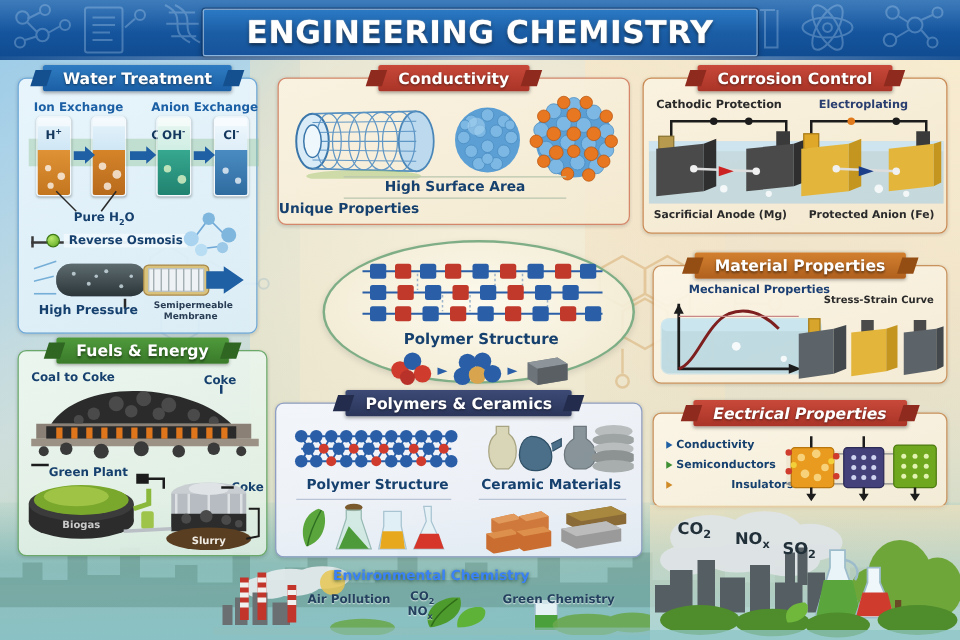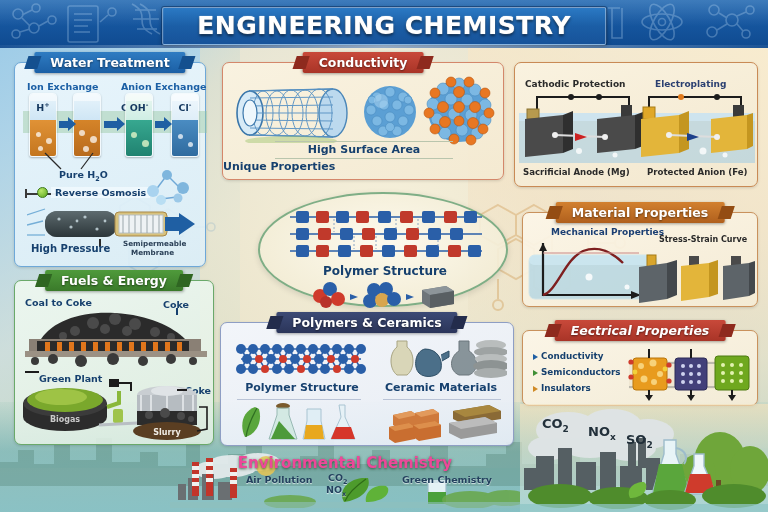--- a/index.html
+++ b/index.html
@@ -174,21 +174,21 @@
     border-left: 8px solid #1f5fa3; border-top: 7.5px solid transparent; border-bottom: 7.5px solid transparent; }
 
   
   .elec-item { position: absolute; font-size: 8.8px; font-weight: bold; color: #16406e;
                white-space: nowrap; font-family: "DejaVu Sans", sans-serif; }
   .elec-item .mk { display: inline-block; width: 0; height: 0; margin-right: 3px;
                    border-left: 5px solid currentColor; border-top: 3.5px solid transparent;
                    border-bottom: 3.5px solid transparent; vertical-align: middle; }
 
   .env-title { position: absolute; left: 0; top: 2px; width: 350px; text-align: center;
-    font-size: 15px; font-weight: bold; color: #ec4899; text-shadow: 0 1px 3px rgba(30,70,40,.85);
+    font-size: 11px; font-weight: bold; color: #3b82f6; text-shadow: 0 1px 3px rgba(30,70,40,.85);
     font-family: "DejaVu Sans", sans-serif; }
   .env-sub { position: absolute; font-size: 9.5px; font-weight: bold; color: #23415e;
     text-shadow: 0 1px 1px rgba(255,255,255,.7); font-family: "DejaVu Sans", sans-serif; white-space: nowrap; }
 
   .cloud-lbl { position: absolute; font-size: 13px; font-weight: bold; color: #22303a;
     font-family: "DejaVu Sans", sans-serif; white-space: nowrap; }
   .cloud-lbl sub { font-size: 9px; }
 
   sub, sup { font-size: .68em; }
 </style>
@@ -493,20 +493,23 @@
     </g>
   </svg>
 
   <div style="position:absolute; left:52px; top:78px; width:178px; height:1px; background:#b9c5ad;"></div>
   <div class="lbl" style="left:0; top:80px; width:282px; text-align:center; font-size:11px; color:#16406e;">High Surface Area</div>
   <div style="position:absolute; left:52px; top:95px; width:178px; height:1px; background:#b9c5ad;"></div>
   <div class="lbl" style="left:0; top:97px; width:282px; font-size:11px; color:#16406e;">Unique Properties</div>
 </div>
 
 <div class="panel" id="p-corr">
+  <div class="ribbon">
+    <span>Corrosion Control</span>
+  </div>
 
   <div class="lbl" style="left:10px; top:16px; font-size:9px; color:#2a2a2a;">Cathodic Protection</div>
   <div class="lbl" style="left:140px; top:16px; font-size:9px; color:#2a3f70;">Electroplating</div>
 
   <svg style="position:absolute;left:4px;top:28px;width:236px;height:72px;" viewBox="0 0 236 72">
     <rect x="0" y="22" width="236" height="50" fill="#9fcbe4" opacity=".55"></rect>
     <rect x="0" y="22" width="236" height="8" fill="#cfe6f2" opacity=".8"></rect>
 
     <path d="M18,18 L18,6 L110,6 L110,18" stroke="#1c1c1c" stroke-width="2" fill="none"></path>
     <circle cx="52" cy="6" r="3" fill="#1c1c1c"></circle>
@@ -660,21 +663,21 @@
     <span>Eectrical Properties</span>
   </div>
 
   <div class="elec-item" style="left:10px; top:20px; color:#1f5fa3;">
     <span class="mk"></span><span style="color:#16406e;">Conductivity</span>
   </div>
   <div class="elec-item" style="left:10px; top:36px; color:#3f8f35;">
     <span class="mk"></span><span style="color:#16406e;">Semiconductors</span>
   </div>
   <div class="elec-item" style="left:10px; top:52px; color:#d08a26;">
-    <span class="mk"></span><span style="color:#16406e;">Insulators</span>
+    <span class="mk"></span><span style="color:#16406e;margin-left:44px;">Insulators</span>
   </div>
 
   <svg style="position:absolute;left:104px;top:16px;width:126px;height:54px;" viewBox="0 0 126 54">
     <rect x="2" y="14" width="120" height="28" fill="#e8ddc6" opacity=".5"></rect>
     <line x1="2" y1="16" x2="122" y2="16" stroke="#8a8a8a" stroke-width="1"></line>
     <line x1="2" y1="40" x2="122" y2="40" stroke="#8a8a8a" stroke-width="1"></line>
 
     <rect x="6" y="11" width="34" height="32" rx="3" fill="#e89b1e" stroke="#b9760c"></rect>
     <g fill="#f7d27a">
         <circle cx="14" cy="19" r="3"></circle>

